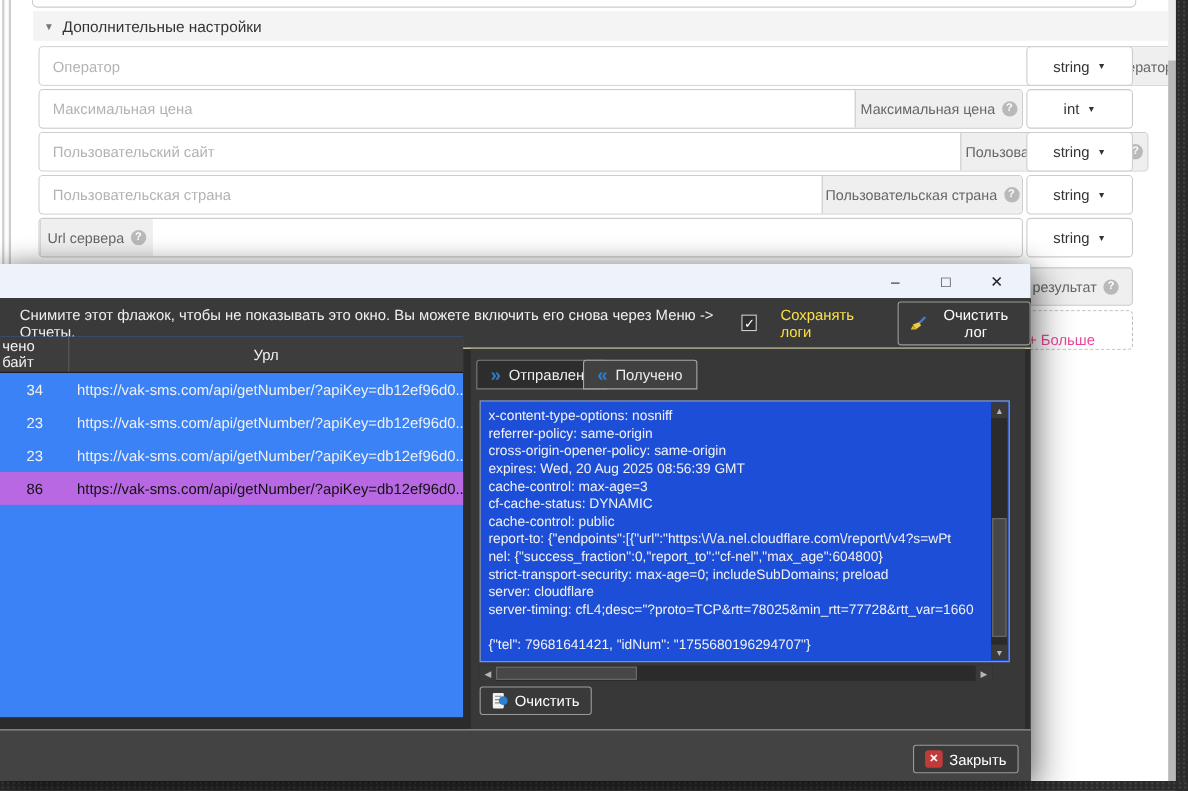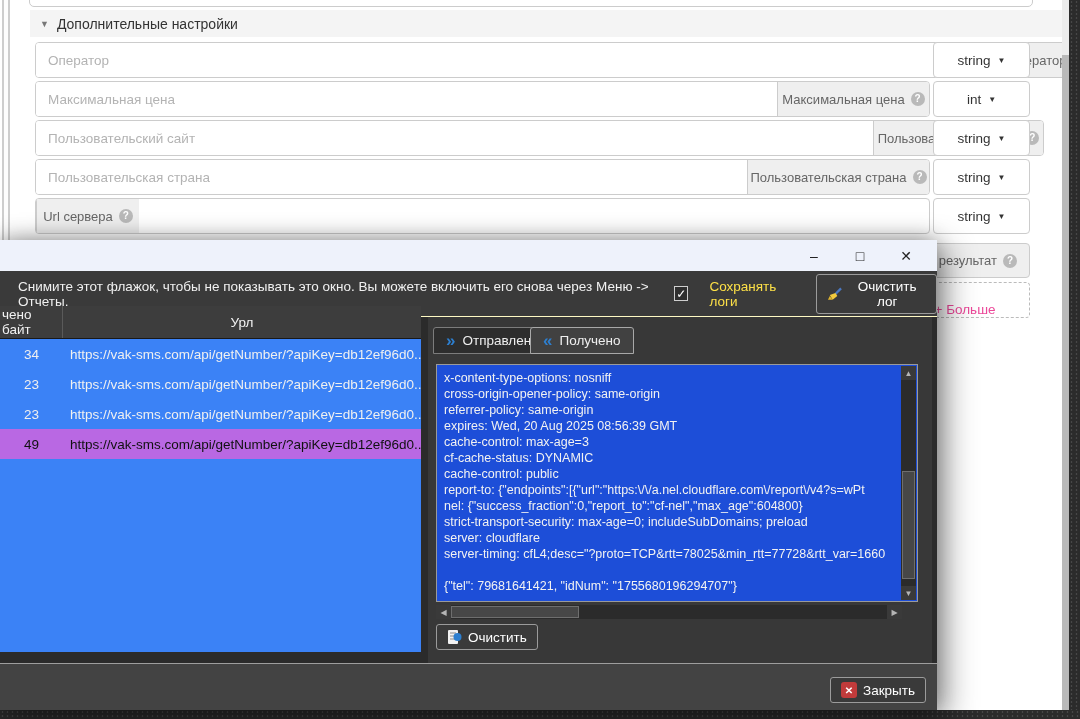--- a/index.html
+++ b/index.html
@@ -236,39 +236,39 @@
       </div>
       <div class="trow">
         <div class="tb">23</div>
         <div class="turl">https://vak-sms.com/api/getNumber/?apiKey=db12ef96d0...</div>
       </div>
       <div class="trow">
         <div class="tb">23</div>
         <div class="turl">https://vak-sms.com/api/getNumber/?apiKey=db12ef96d0...</div>
       </div>
       <div class="trow sel">
-        <div class="tb">49</div>
+        <div class="tb">86</div>
         <div class="turl">https://vak-sms.com/api/getNumber/?apiKey=db12ef96d0...</div>
       </div>
     </div>
 
     <div class="panel">
       <div class="tab" style="left:5px">
         <span class="chev">»</span>
         <span>Отправлено</span>
       </div>
       <div class="tab active" style="left:102px">
         <span class="chev">«</span>
         <span>Получено</span>
       </div>
 
       <div class="logbox">
         <div class="logline">x-content-type-options: nosniff</div>
+        <div class="logline">referrer-policy: same-origin</div>
         <div class="logline">cross-origin-opener-policy: same-origin</div>
-        <div class="logline">referrer-policy: same-origin</div>
         <div class="logline">expires: Wed, 20 Aug 2025 08:56:39 GMT</div>
         <div class="logline">cache-control: max-age=3</div>
         <div class="logline">cf-cache-status: DYNAMIC</div>
         <div class="logline">cache-control: public</div>
         <div class="logline">report-to: {"endpoints":[{"url":"https:\/\/a.nel.cloudflare.com\/report\/v4?s=wPt</div>
         <div class="logline">nel: {"success_fraction":0,"report_to":"cf-nel","max_age":604800}</div>
         <div class="logline">strict-transport-security: max-age=0; includeSubDomains; preload</div>
         <div class="logline">server: cloudflare</div>
         <div class="logline">server-timing: cfL4;desc="?proto=TCP&amp;rtt=78025&amp;min_rtt=77728&amp;rtt_var=1660</div>
         <div class="logline">&nbsp;</div>

